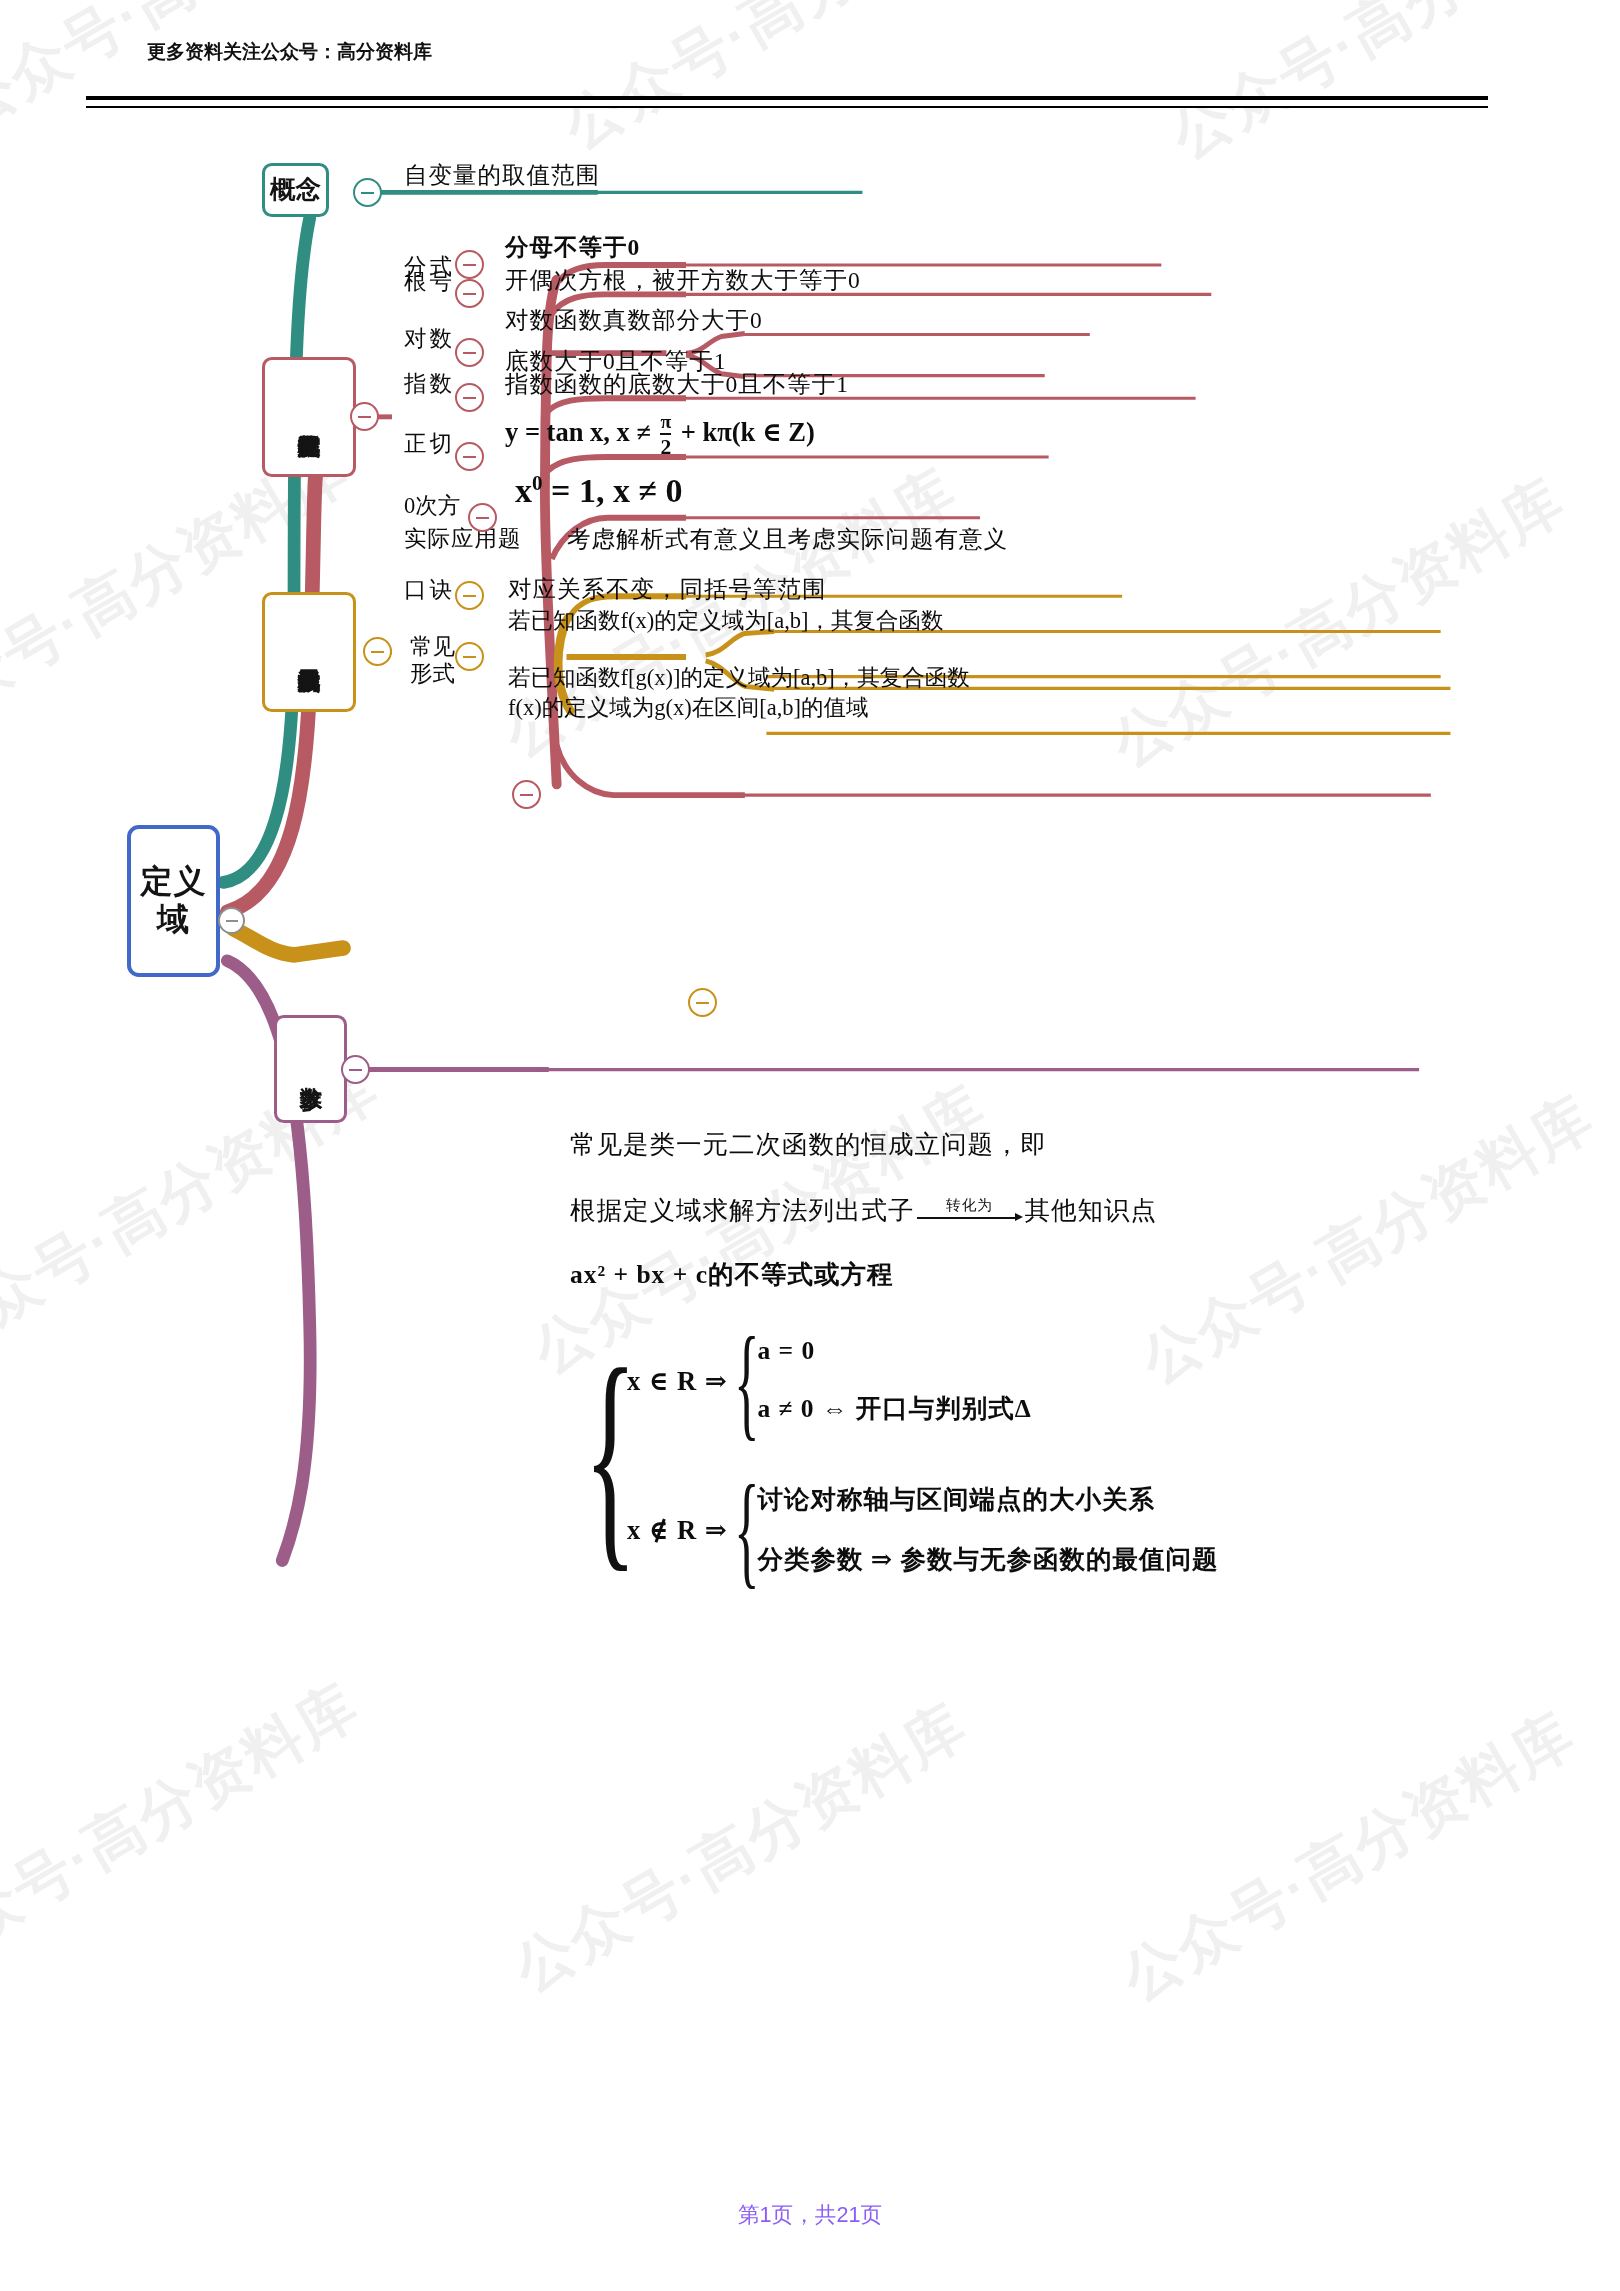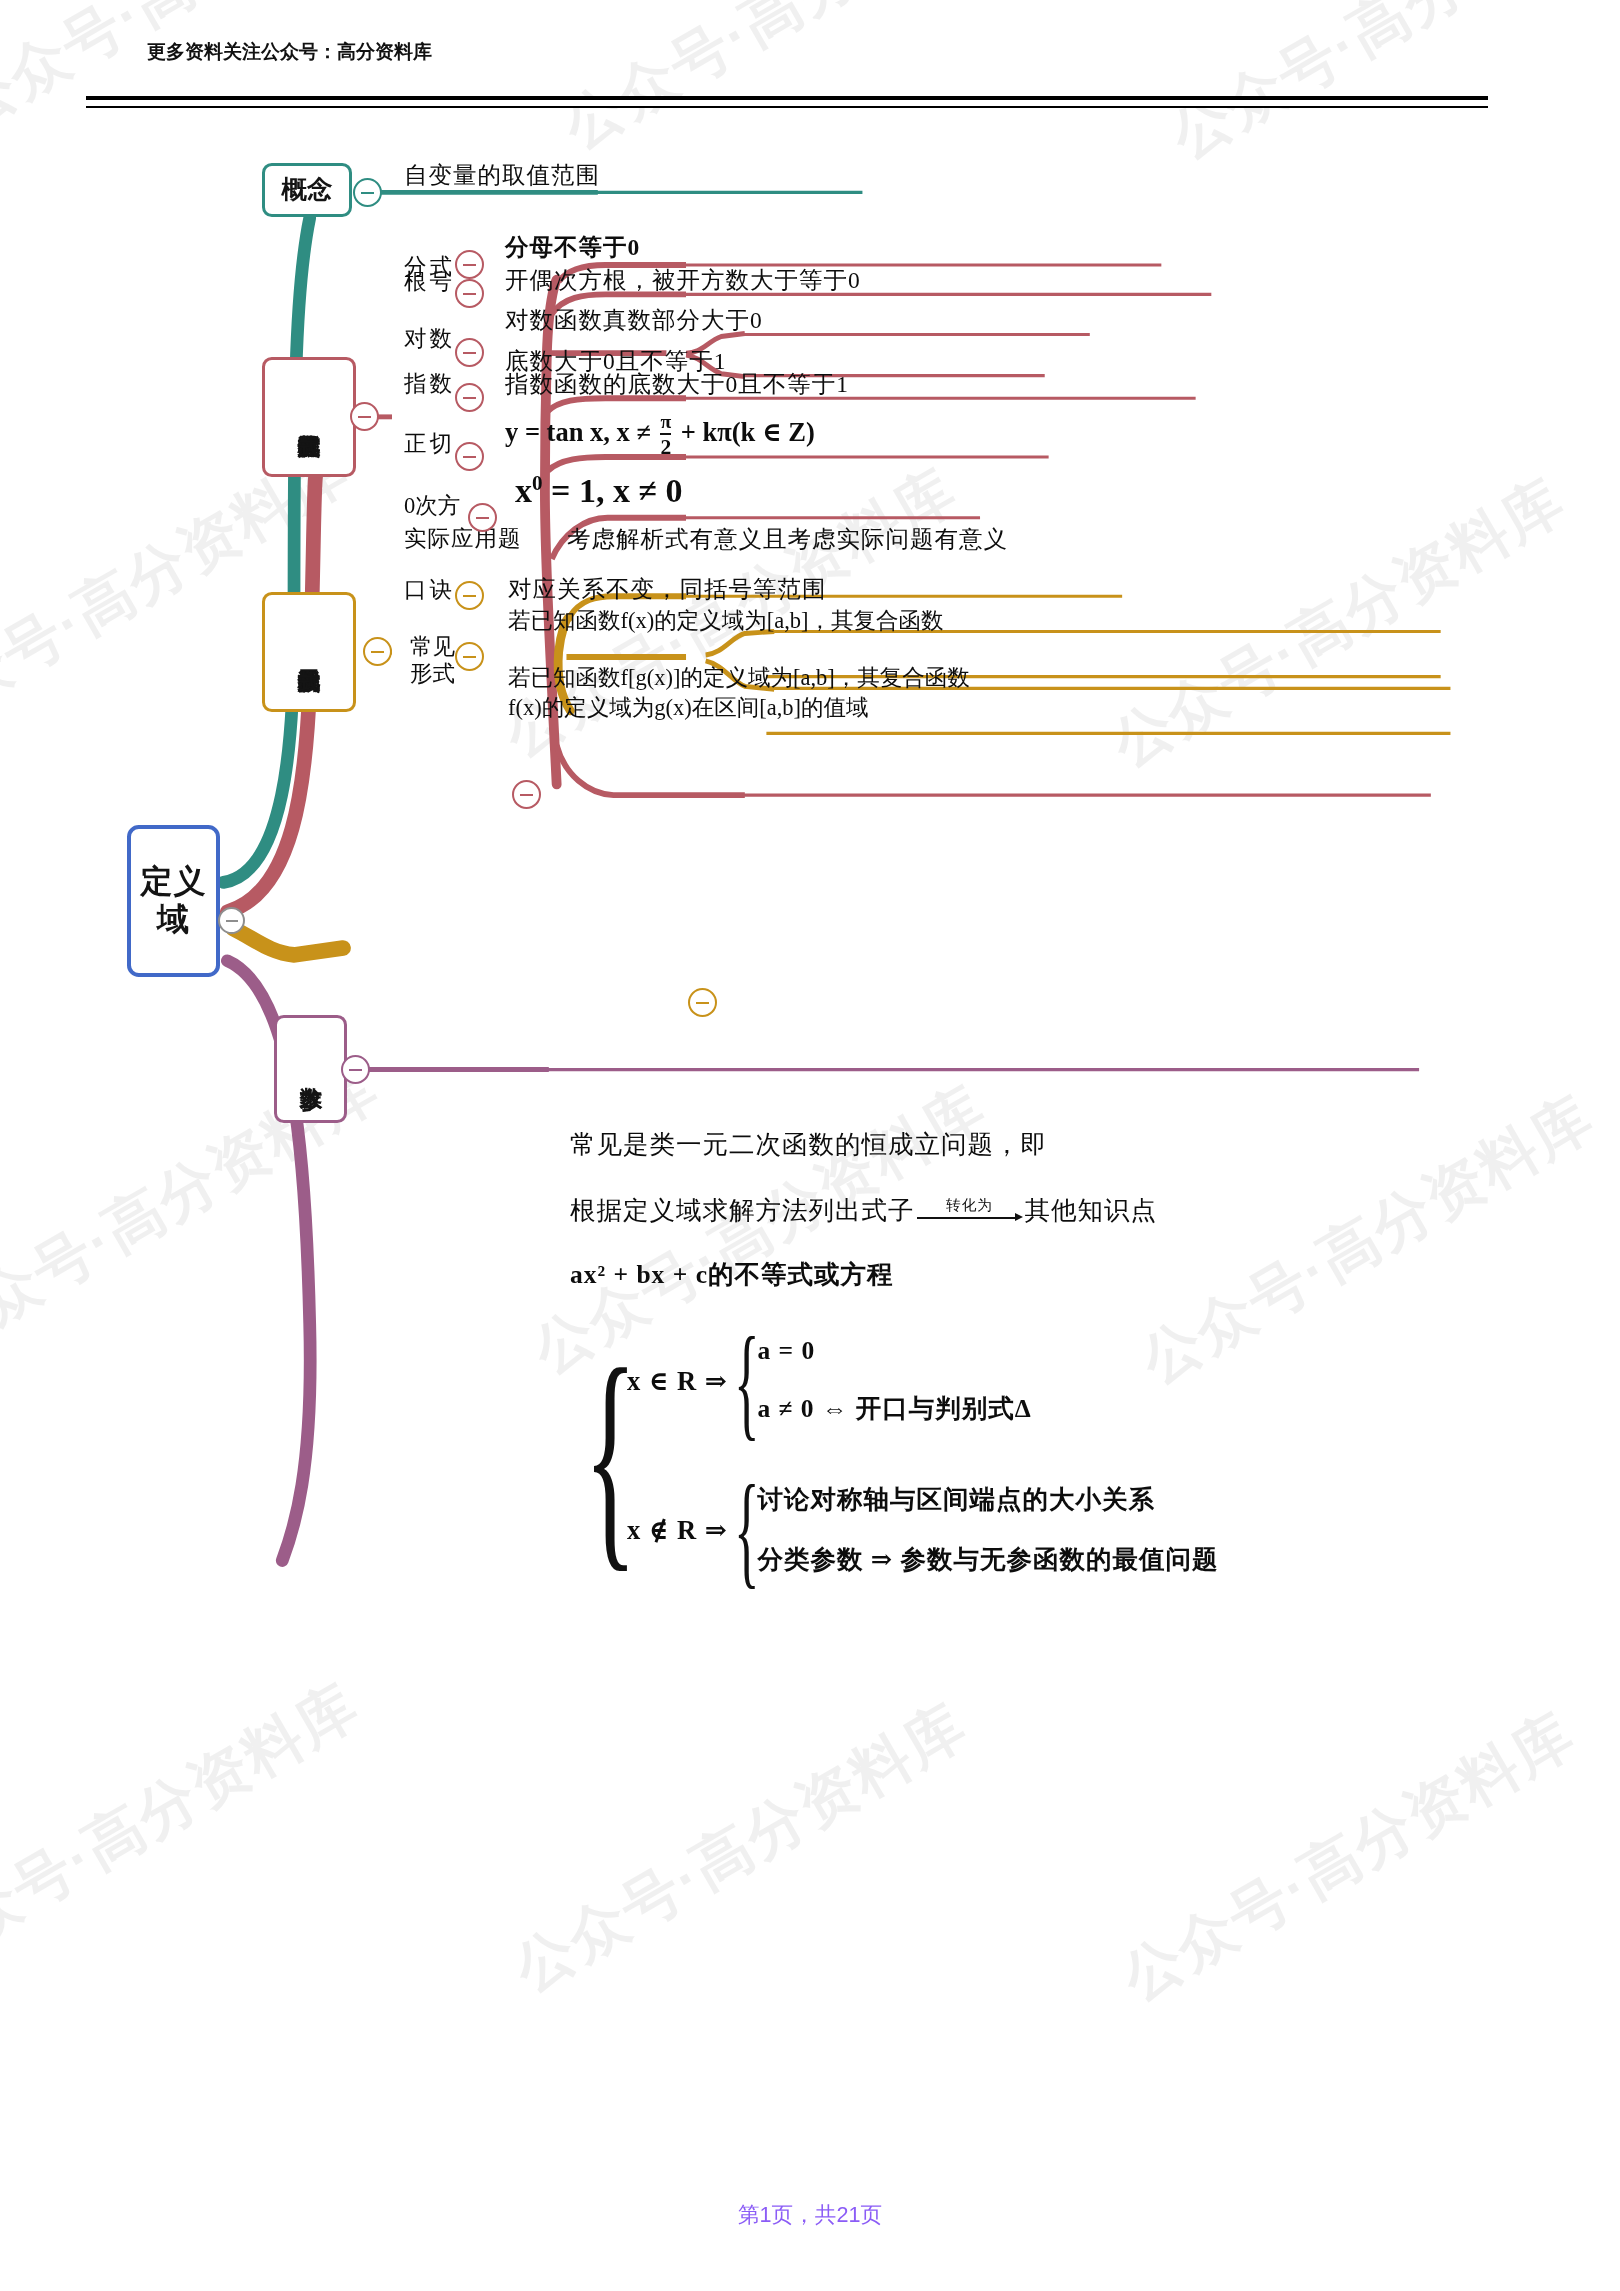--- a/index.html
+++ b/index.html
@@ -63,21 +63,21 @@
     text-align:center;line-height:1.18;
   }
 
   #node-root{
     left:127px;top:825px;width:93px;height:152px;
     border:4.9px solid #4169c8;border-radius:11.8px;
   }
   #node-root span{font-size:32px;letter-spacing:1px;}
 
   #node-gainian{
-    left:262px;top:163px;width:90px;height:54px;
+    left:262px;top:163px;width:67px;height:54px;
     border:3.9px solid #2f8d82;
   }
   #node-gainian span{font-size:25.5px;}
 
   #node-juti{
     left:262px;top:357px;width:94px;height:120px;
     border:3.9px solid #b75a63;
   }
   #node-juti span{font-size:22.5px;line-height:1.12;}
 

